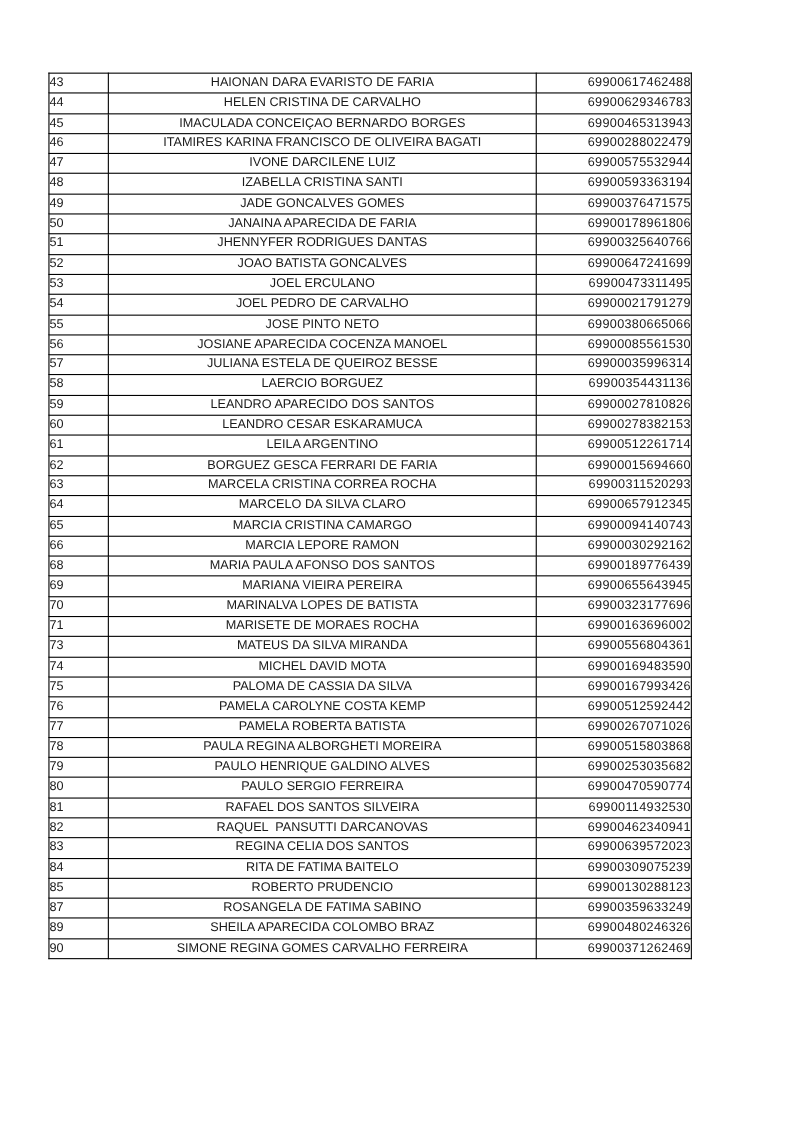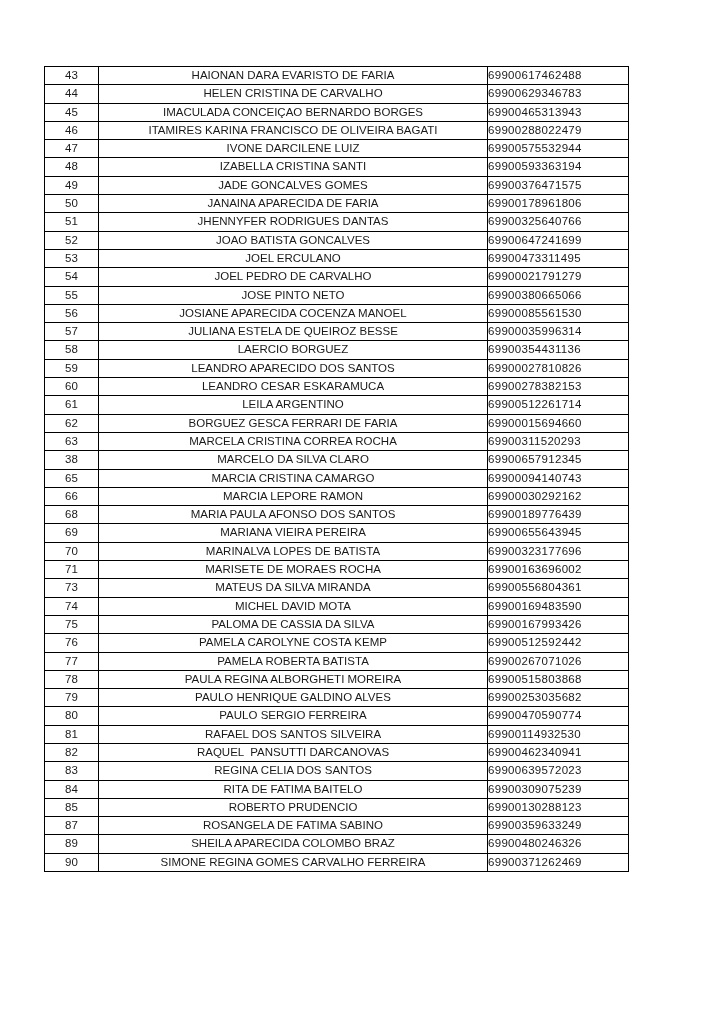--- a/index.html
+++ b/index.html
@@ -28,30 +28,29 @@
     height: 17.3px;
     padding: 0;
     font-size: 11.5px;
     line-height: 17.3px;
     color: #1a1a1a;
     white-space: pre;
     overflow: hidden;
     vertical-align: middle;
   }
   td.idx {
-    text-align: center;
   }
   td.name {
     text-align: center;
     
     padding-right: 58px;
     margin-left: 20px;
   }
   td.phone {
-    text-align: left;
+    text-align: right;
     letter-spacing: 0.3px;
   }
 </style>
 </head>
 <body>
 
 <div class="page">
   <table class="roster">
     <colgroup>
       <col style="width:54px">
@@ -158,21 +157,21 @@
           <td class="idx">62</td>
           <td class="name">BORGUEZ GESCA FERRARI DE FARIA</td>
           <td class="phone">69900015694660</td>
         </tr>
         <tr>
           <td class="idx">63</td>
           <td class="name">MARCELA CRISTINA CORREA ROCHA</td>
           <td class="phone">69900311520293</td>
         </tr>
         <tr>
-          <td class="idx">38</td>
+          <td class="idx">64</td>
           <td class="name">MARCELO DA SILVA CLARO</td>
           <td class="phone">69900657912345</td>
         </tr>
         <tr>
           <td class="idx">65</td>
           <td class="name">MARCIA CRISTINA CAMARGO</td>
           <td class="phone">69900094140743</td>
         </tr>
         <tr>
           <td class="idx">66</td>

